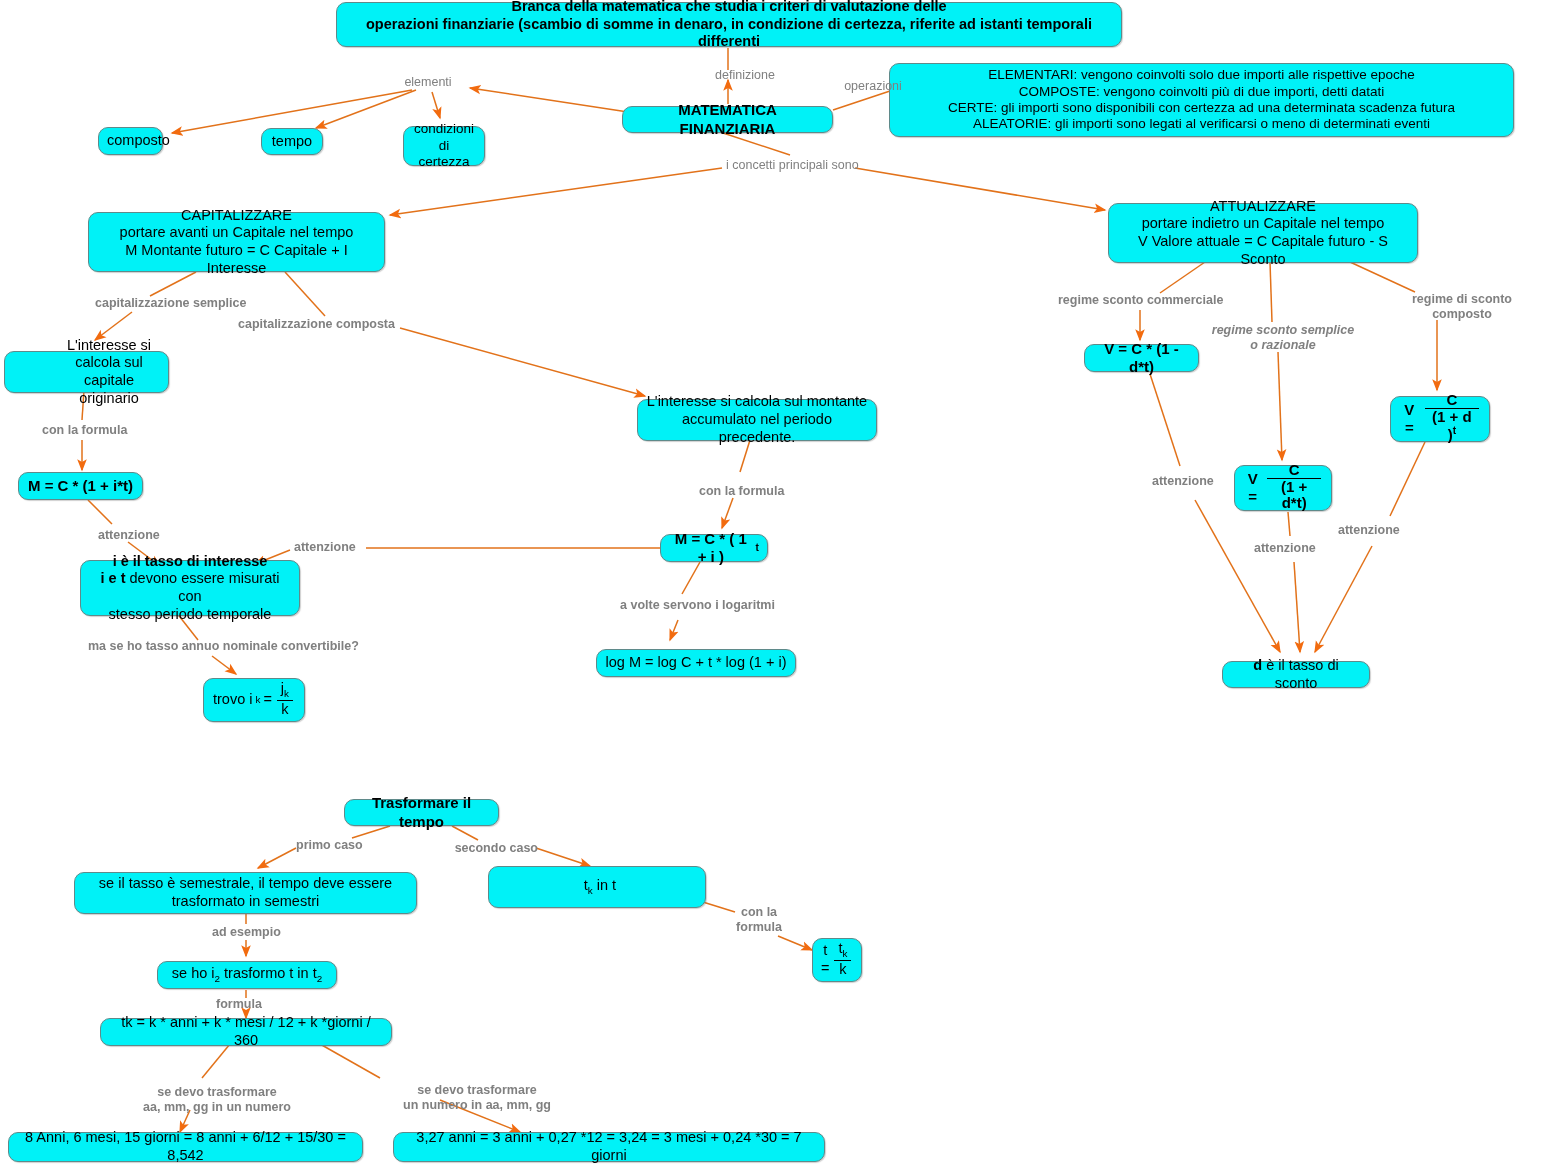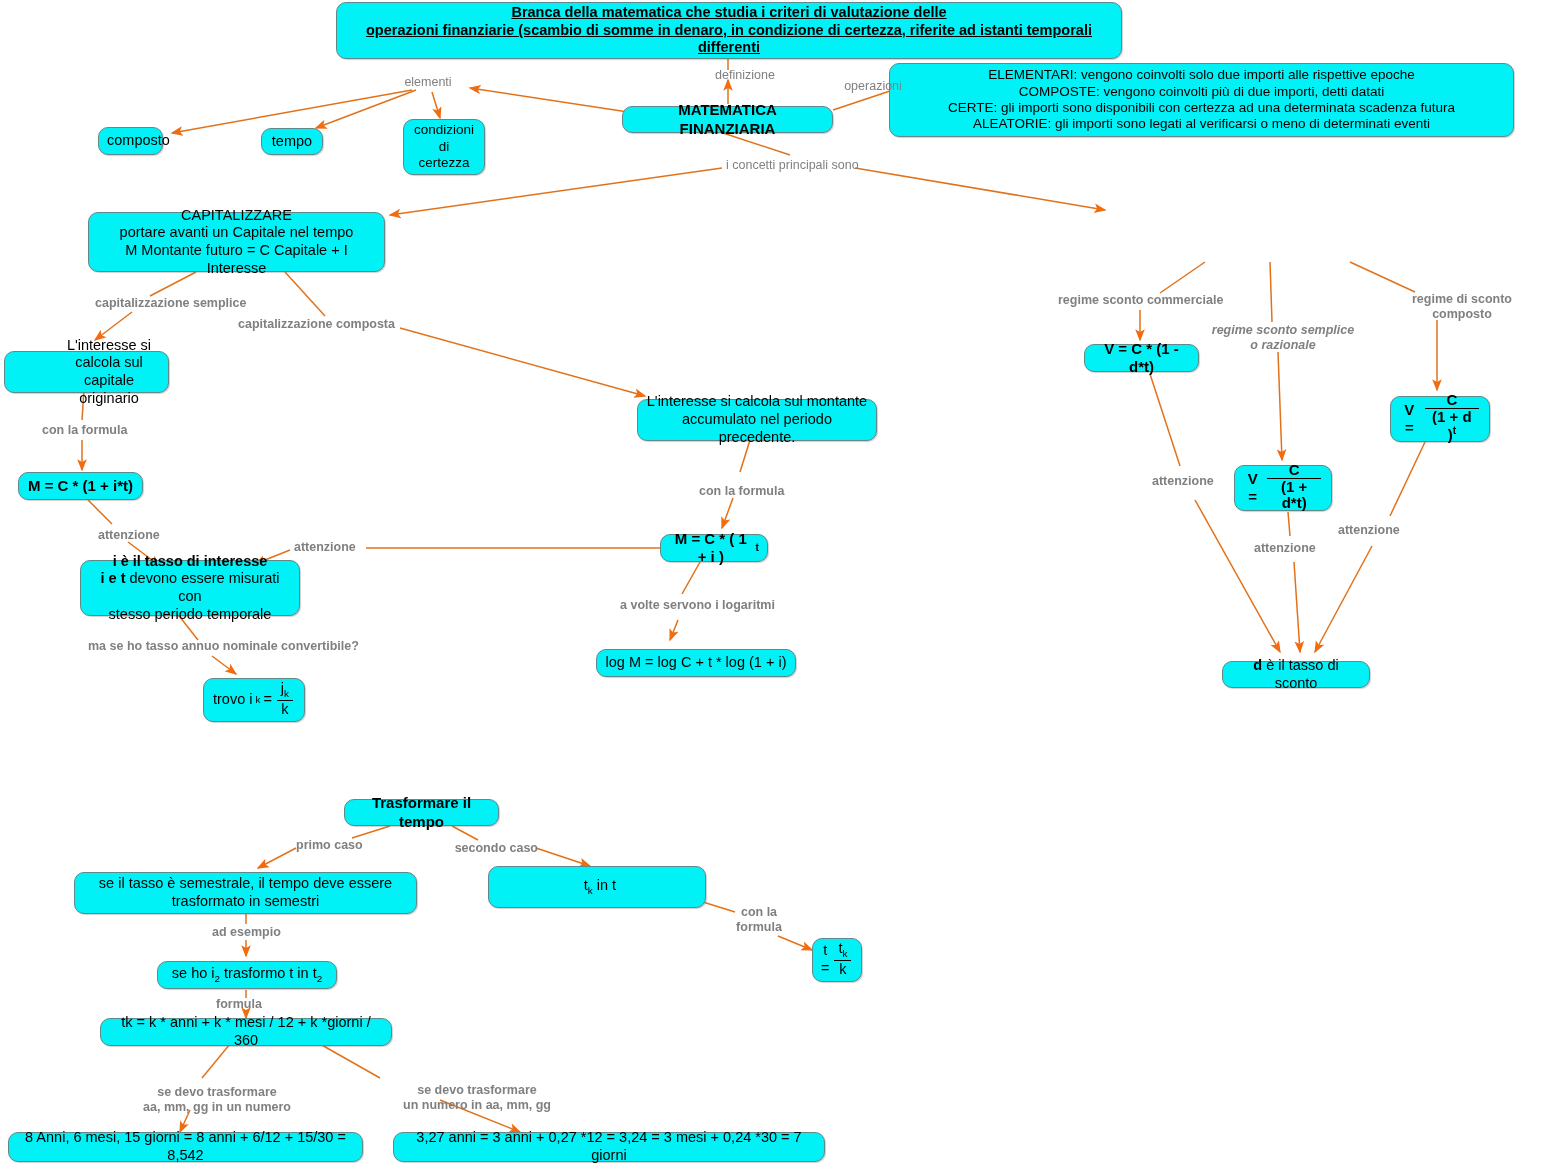--- a/index.html
+++ b/index.html
@@ -133,21 +133,21 @@
       <path d="M190,1110 L180,1132" marker-end="url(#ah)"></path>
 
       <path d="M320,1044 L380,1078"></path>
       <path d="M440,1100 L520,1132" marker-end="url(#ah)"></path>
 
       <path d="M690,898 L735,912"></path>
       <path d="M778,936 L812,950" marker-end="url(#ah)"></path>
     </g>
   </svg>
 
-  <div class="node fs14 b" style="left:336px;top:2px;width:786px;height:57px;text-decoration:underline;">
+  <div class="node fs14 b" style="left:336px;top:2px;width:786px;height:45px;">
     <div class="inner">
       <div>Branca della matematica che studia i criteri di valutazione delle</div>
       <div>operazioni finanziarie (scambio di somme in denaro, in condizione di certezza, riferite ad istanti temporali differenti</div>
     </div>
   </div>
 
   <div class="node fs15 b" style="left:622px;top:106px;width:211px;height:27px;">
     <div class="inner">MATEMATICA FINANZIARIA</div>
   </div>
 
@@ -161,35 +161,42 @@
   </div>
 
   <div class="node fs14" style="left:98px;top:127px;width:65px;height:28px;">
     <div class="inner">composto</div>
   </div>
 
   <div class="node fs14" style="left:261px;top:128px;width:62px;height:27px;">
     <div class="inner">tempo</div>
   </div>
 
-  <div class="node fs13" style="left:403px;top:119px;width:82px;height:56px;">
+  <div class="node fs13" style="left:403px;top:126px;width:82px;height:40px;">
     <div class="inner">
       <div>condizioni</div>
       <div>di certezza</div>
     </div>
   </div>
 
   <div class="node fs14" style="left:88px;top:212px;width:297px;height:60px;">
     <div class="inner">
       <div>CAPITALIZZARE</div>
       <div>portare avanti un Capitale nel tempo</div>
       <div>M Montante futuro = C Capitale + I Interesse</div>
     </div>
   </div>
 
+  <div class="node fs14" style="left:1108px;top:203px;width:310px;height:60px;">
+    <div class="inner">
+      <div>ATTUALIZZARE</div>
+      <div>portare indietro un Capitale nel tempo</div>
+      <div>V Valore attuale = C Capitale futuro - S Sconto</div>
+    </div>
+  </div>
 
   <div class="node fs14" style="left:4px;top:351px;width:165px;height:42px;padding-left:45px;">
     <div class="inner">
       <div>L'interesse si calcola sul</div>
       <div>capitale originario</div>
     </div>
   </div>
 
   <div class="node fs14" style="left:637px;top:399px;width:240px;height:42px;">
     <div class="inner">

